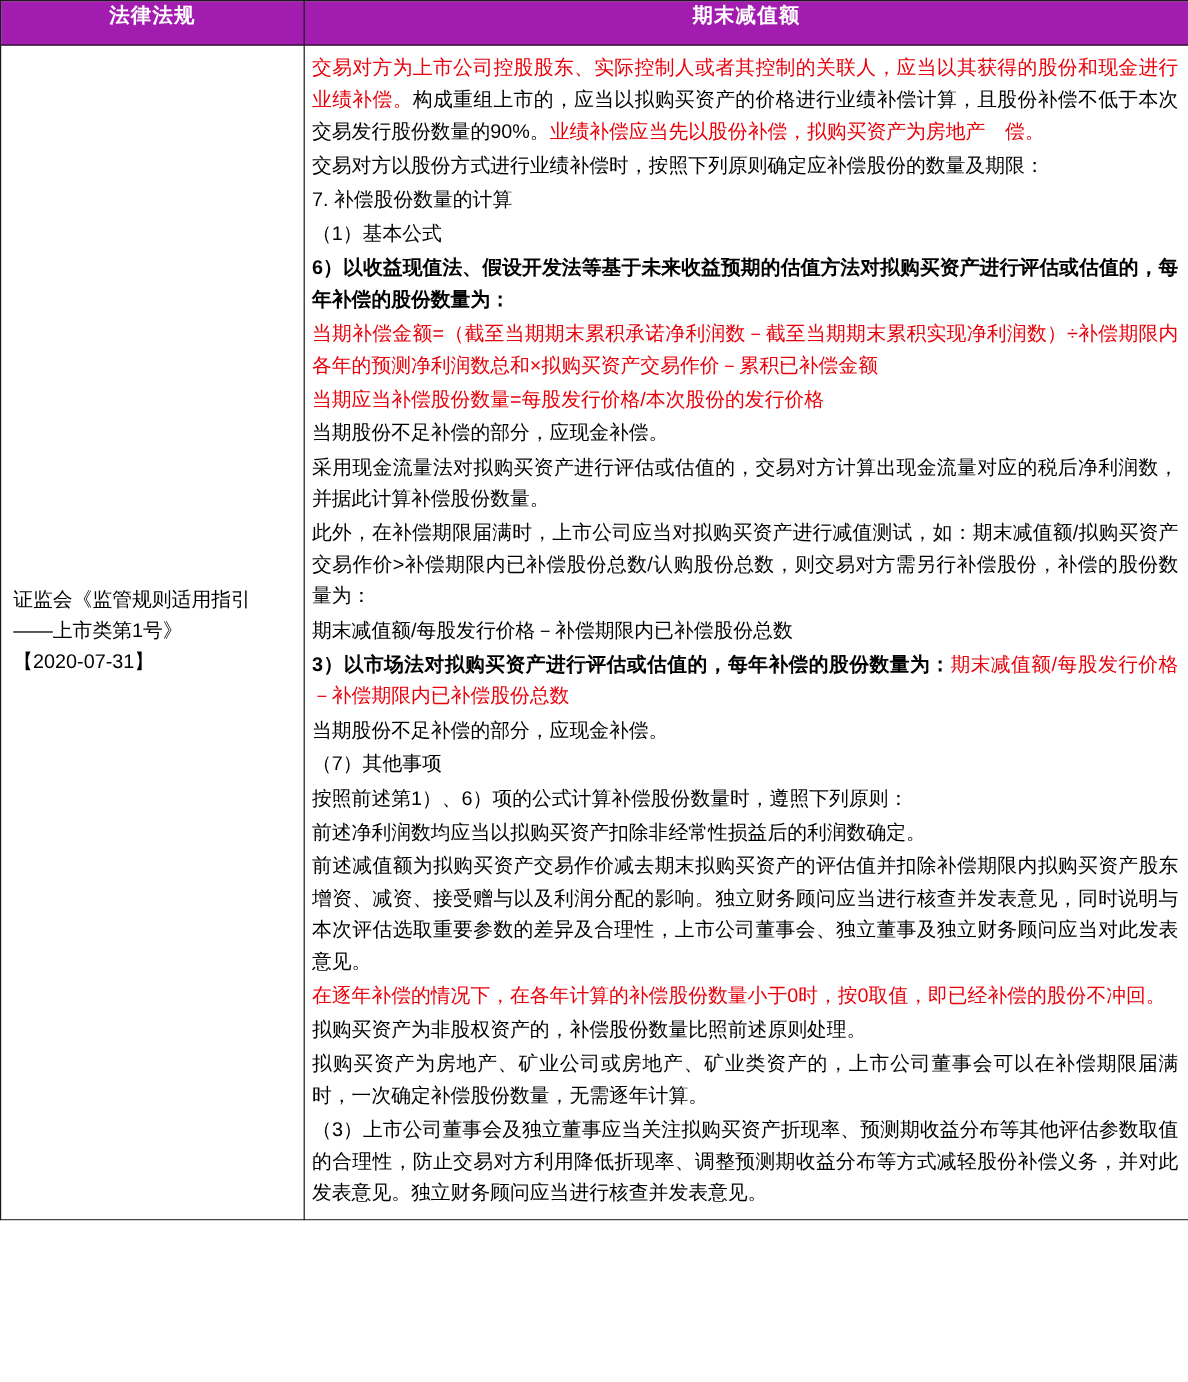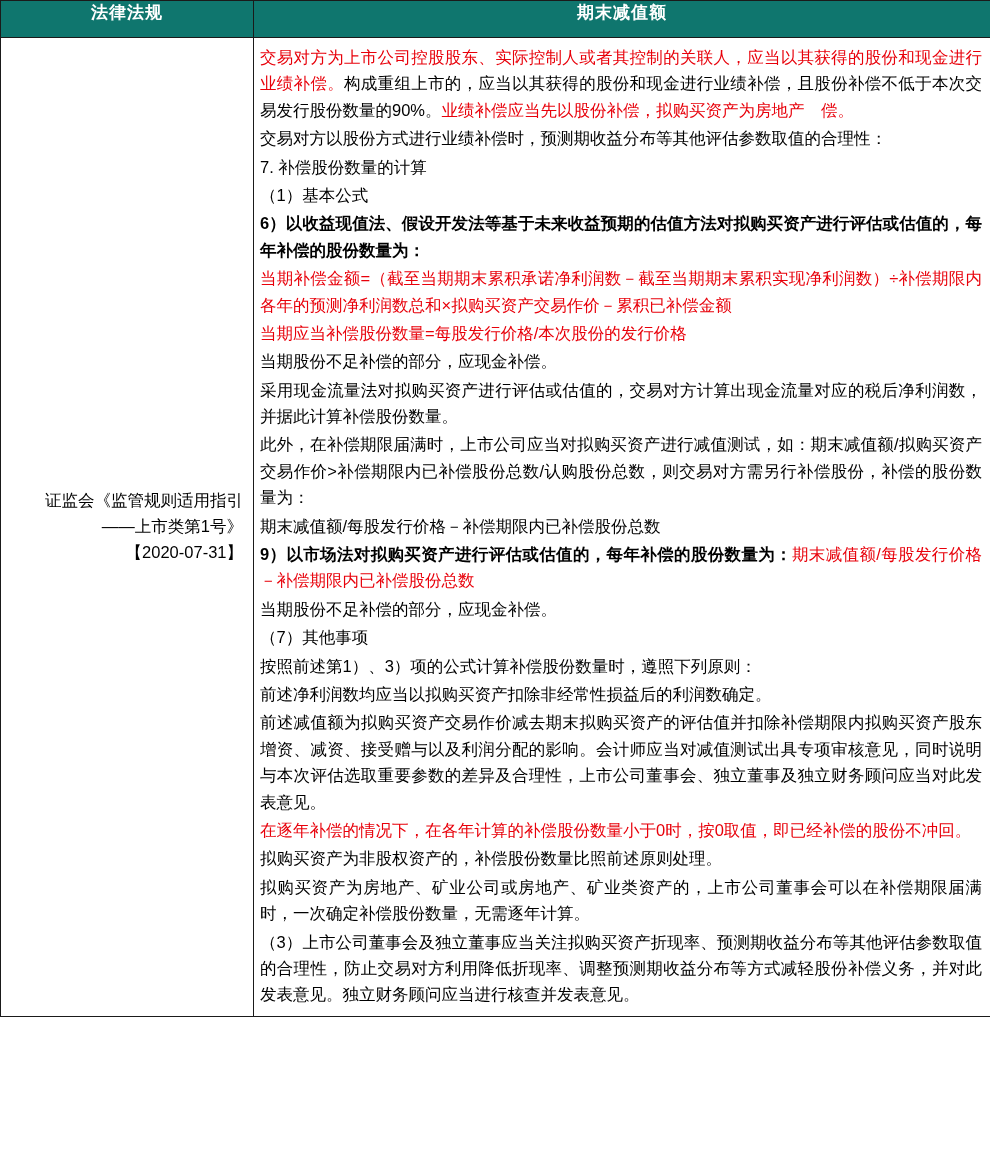--- a/index.html
+++ b/index.html
@@ -15,35 +15,35 @@
     width: 990px;
     border-collapse: collapse;
     table-layout: fixed;
   }
   .doc-table th, .doc-table td {
     border: 1px solid #1a1a1a;
     vertical-align: top;
     padding: 0;
   }
   thead th {
-    background: #0f766e;
+    background: #a21caf;
     color: #ffffff;
     font-size: 17px;
     font-weight: bold;
     text-align: center;
     padding: 8px 4px;
     letter-spacing: 1px;
     height: 36px;
   }
   th.col-law { width: 252px; }
   th.col-content { width: 736px; }
 
   td.law-cell {
     width: 252px;
-    text-align: right;
+    text-align: left;
     vertical-align: middle;
     font-size: 16.5px;
     color: #000000;
     line-height: 1.55;
     padding: 6px 10px;
   }
   td.law-cell .law-line { display: block; }
 
   td.content-cell {
     padding: 6px 8px 6px 6px;
@@ -71,24 +71,24 @@
   </thead>
   <tbody>
     <tr>
       <td class="law-cell">
         <span class="law-line">证监会《监管规则适用指引</span>
         <span class="law-line">——上市类第1号》</span>
         <span class="law-line">【2020-07-31】</span>
       </td>
       <td class="content-cell">
         <p class="p">
-          <span class="red">交易对方为上市公司控股股东、实际控制人或者其控制的关联人，应当以其获得的股份和现金进行业绩补偿。</span><span>构成重组上市的，应当以其获得的股份和现金进行业绩补偿，且股份补偿不低于本次交易发行股份数量的90%。</span><span class="red">业绩补偿应当先以股份补偿，拟购买资产为房地产　偿。</span>
+          <span class="red">交易对方为上市公司控股股东、实际控制人或者其控制的关联人，应当以其获得的股份和现金进行业绩补偿。</span><span>构成重组上市的，应当以拟购买资产的价格进行业绩补偿计算，且股份补偿不低于本次交易发行股份数量的90%。</span><span class="red">业绩补偿应当先以股份补偿，拟购买资产为房地产　偿。</span>
         </p>
         <p class="p">
-          <span>交易对方以股份方式进行业绩补偿时，预测期收益分布等其他评估参数取值的合理性：</span>
+          <span>交易对方以股份方式进行业绩补偿时，按照下列原则确定应补偿股份的数量及期限：</span>
         </p>
         <p class="p">
           <span>7. 补偿股份数量的计算</span>
         </p>
         <p class="p">
           <span>（1）基本公式</span>
         </p>
         <p class="p">
           <span class="bold">6）以收益现值法、假设开发法等基于未来收益预期的估值方法对拟购买资产进行评估或估值的，每年补偿的股份数量为：</span>
         </p>
@@ -104,36 +104,36 @@
         <p class="p">
           <span>采用现金流量法对拟购买资产进行评估或估值的，交易对方计算出现金流量对应的税后净利润数，并据此计算补偿股份数量。</span>
         </p>
         <p class="p">
           <span>此外，在补偿期限届满时，上市公司应当对拟购买资产进行减值测试，如：期末减值额/拟购买资产交易作价&gt;补偿期限内已补偿股份总数/认购股份总数，则交易对方需另行补偿股份，补偿的股份数量为：</span>
         </p>
         <p class="p">
           <span>期末减值额/每股发行价格－补偿期限内已补偿股份总数</span>
         </p>
         <p class="p">
-          <span class="bold">9）以市场法对拟购买资产进行评估或估值的，每年补偿的股份数量为：</span><span class="red">期末减值额/每股发行价格－补偿期限内已补偿股份总数</span>
+          <span class="bold">3）以市场法对拟购买资产进行评估或估值的，每年补偿的股份数量为：</span><span class="red">期末减值额/每股发行价格－补偿期限内已补偿股份总数</span>
         </p>
         <p class="p">
           <span>当期股份不足补偿的部分，应现金补偿。</span>
         </p>
         <p class="p">
           <span>（7）其他事项</span>
         </p>
         <p class="p">
-          <span>按照前述第1）、3）项的公式计算补偿股份数量时，遵照下列原则：</span>
+          <span>按照前述第1）、6）项的公式计算补偿股份数量时，遵照下列原则：</span>
         </p>
         <p class="p">
           <span>前述净利润数均应当以拟购买资产扣除非经常性损益后的利润数确定。</span>
         </p>
         <p class="p">
-          <span>前述减值额为拟购买资产交易作价减去期末拟购买资产的评估值并扣除补偿期限内拟购买资产股东增资、减资、接受赠与以及利润分配的影响。会计师应当对减值测试出具专项审核意见，同时说明与本次评估选取重要参数的差异及合理性，上市公司董事会、独立董事及独立财务顾问应当对此发表意见。</span>
+          <span>前述减值额为拟购买资产交易作价减去期末拟购买资产的评估值并扣除补偿期限内拟购买资产股东增资、减资、接受赠与以及利润分配的影响。独立财务顾问应当进行核查并发表意见，同时说明与本次评估选取重要参数的差异及合理性，上市公司董事会、独立董事及独立财务顾问应当对此发表意见。</span>
         </p>
         <p class="p">
           <span class="red">在逐年补偿的情况下，在各年计算的补偿股份数量小于0时，按0取值，即已经补偿的股份不冲回。</span>
         </p>
         <p class="p">
           <span>拟购买资产为非股权资产的，补偿股份数量比照前述原则处理。</span>
         </p>
         <p class="p">
           <span>拟购买资产为房地产、矿业公司或房地产、矿业类资产的，上市公司董事会可以在补偿期限届满时，一次确定补偿股份数量，无需逐年计算。</span>
         </p>

